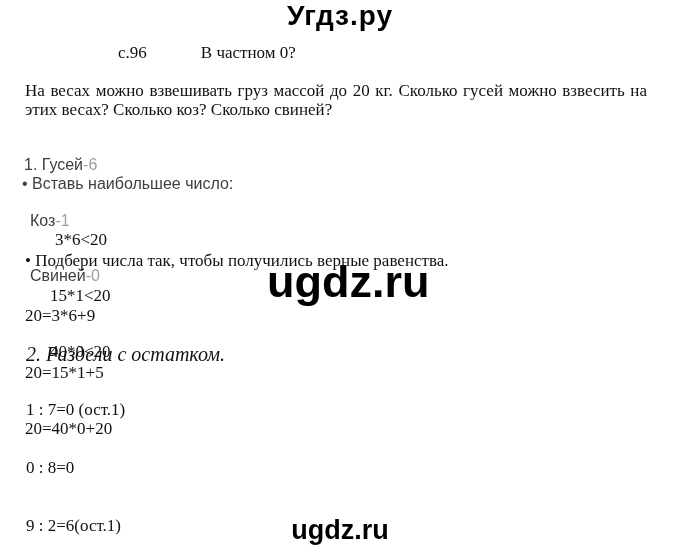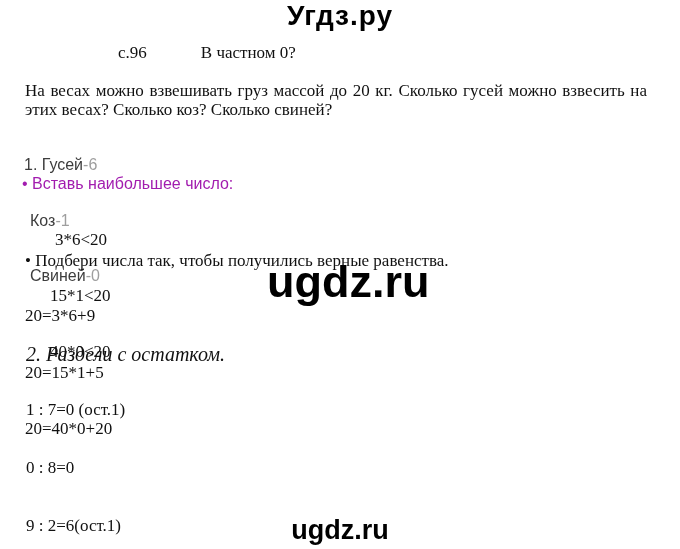--- a/index.html
+++ b/index.html
@@ -50,21 +50,21 @@
     white-space: pre;
   }
   .answers .indent { padding-left: 6px; }
   .answers .val { color: #9e9e9e; }
   .insert-title {
     position: absolute;
     top: 176px; left: 22px;
     font-family: "Liberation Sans", sans-serif;
     font-size: 16px;
     line-height: 1;
-    color: #a21caf;
+    color: #404040;
   }
   .ineq-list {
     position: absolute;
     top: 194px; left: 25px;
     font-size: 17px;
     line-height: 18.6px;
     white-space: pre;
     margin-left: 25px;
   }
   .ineq-list .first { padding-left: 5px; }

